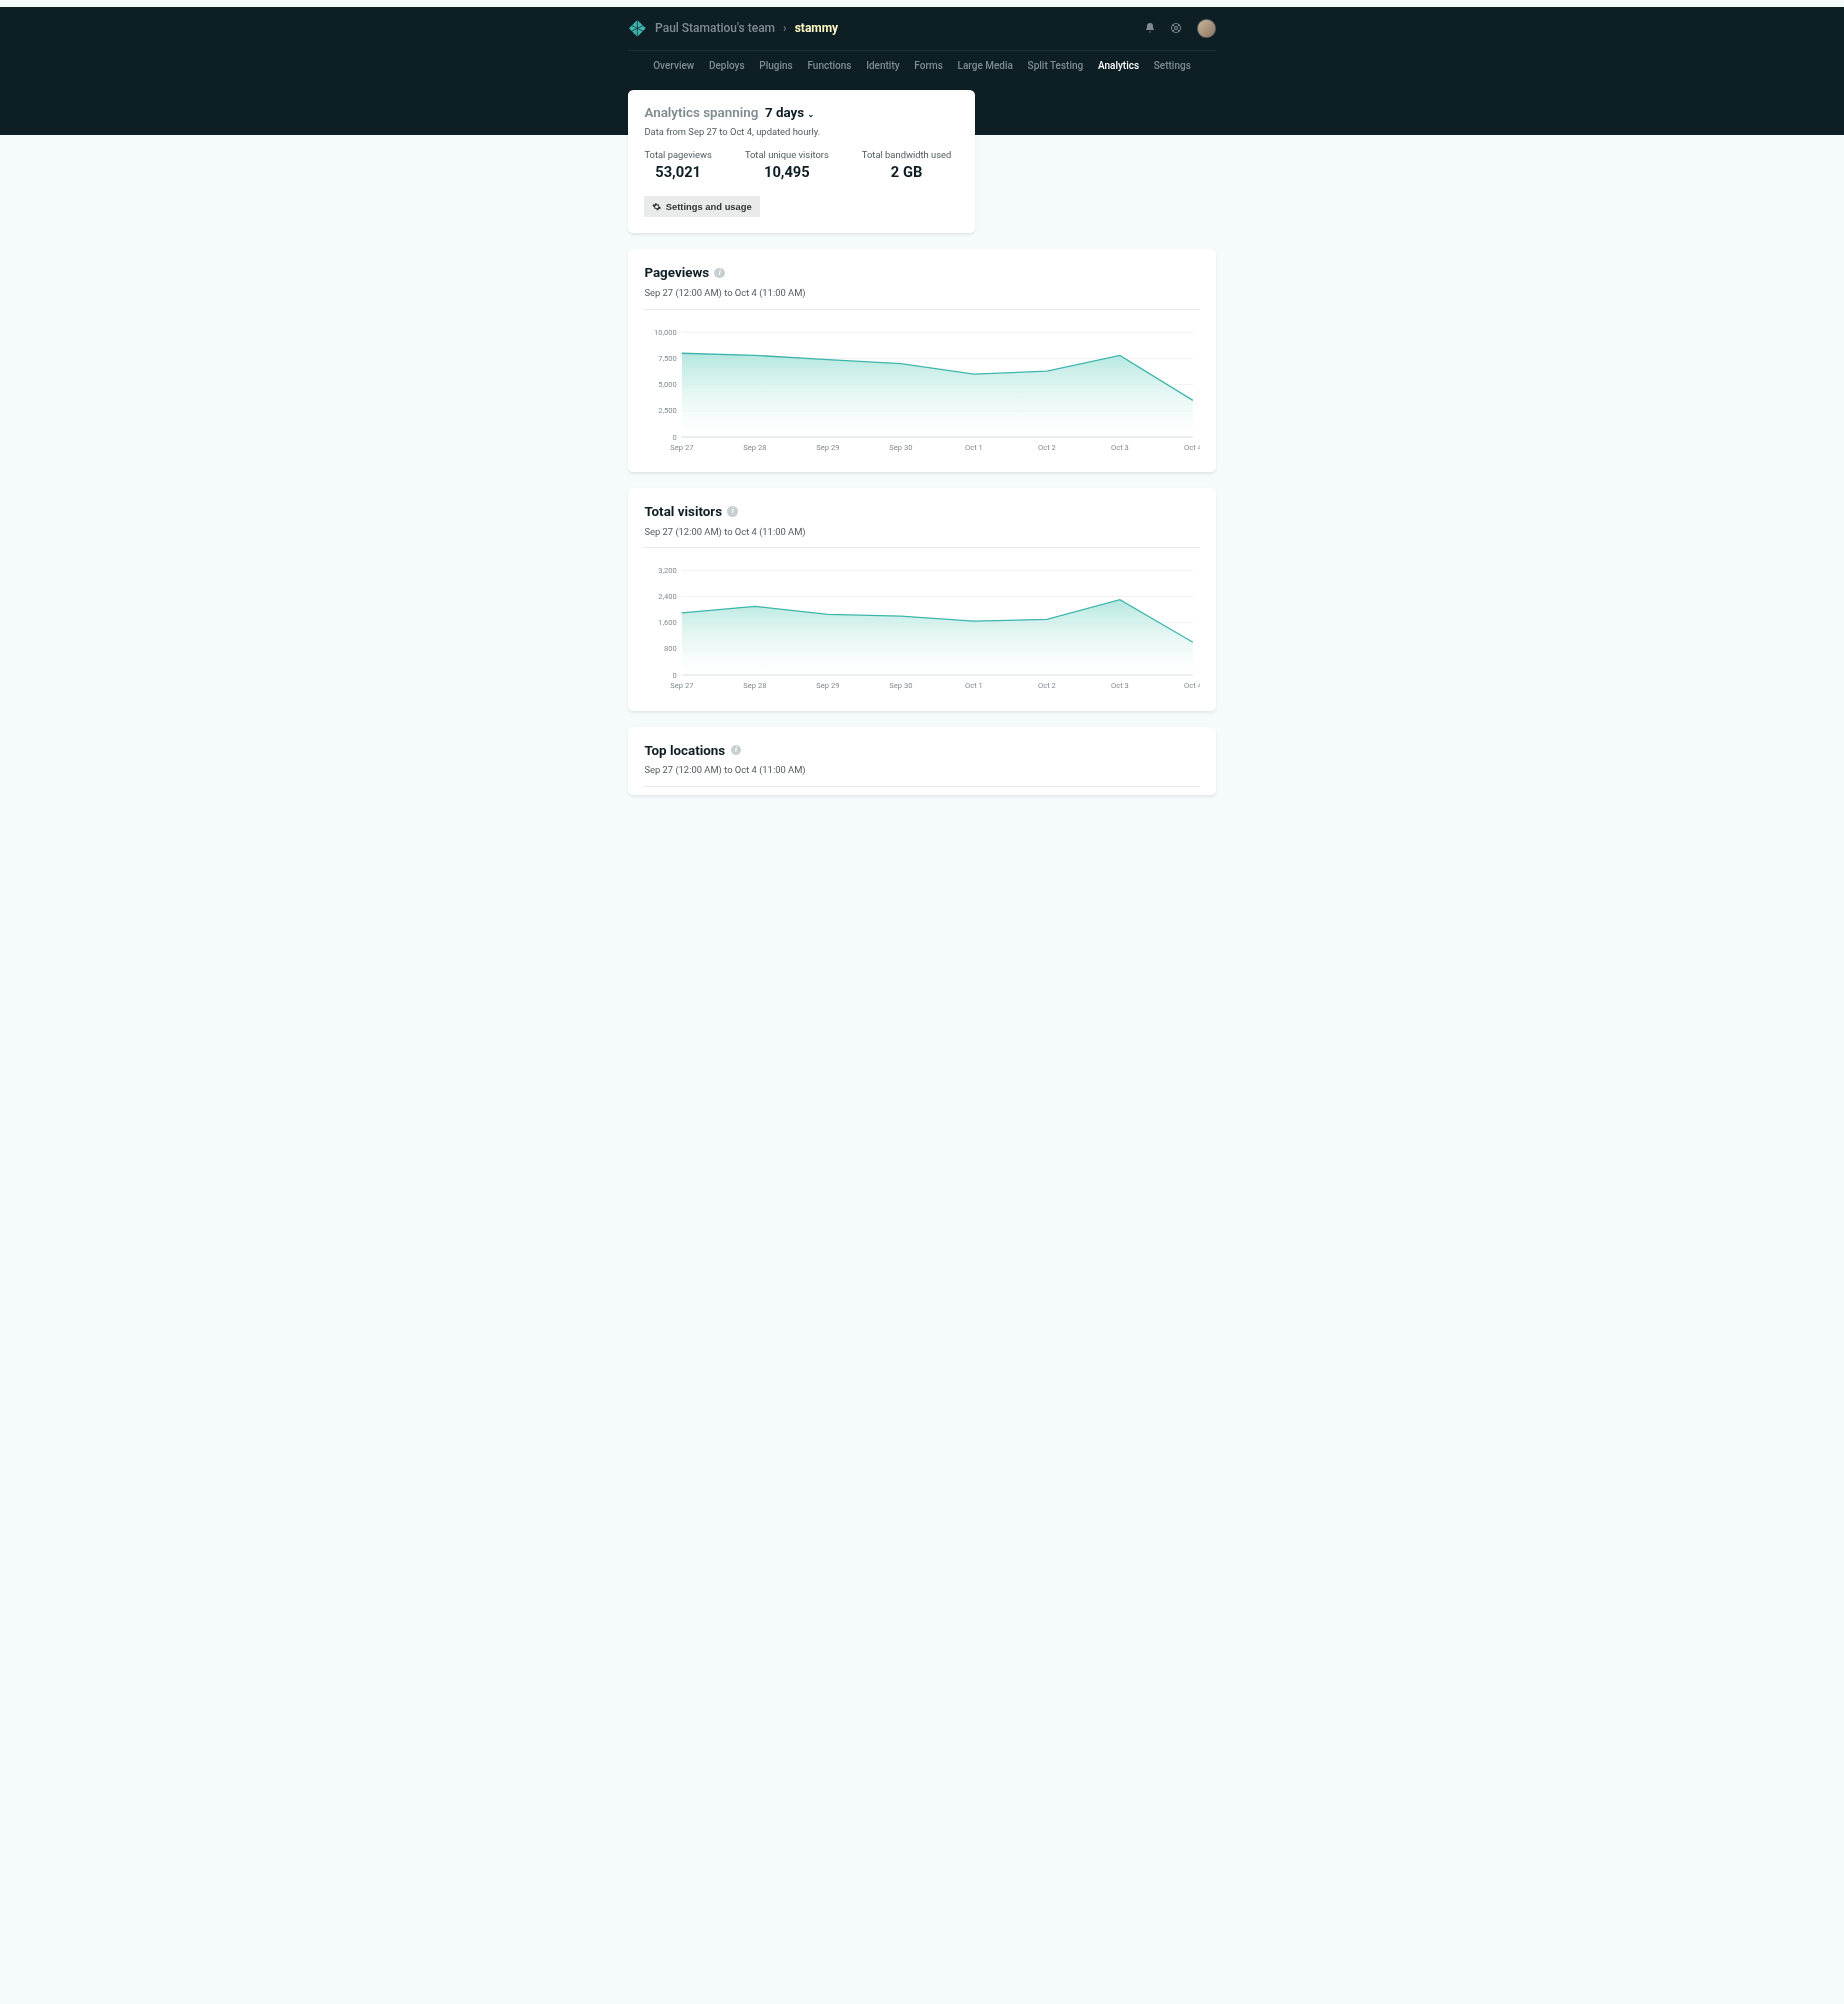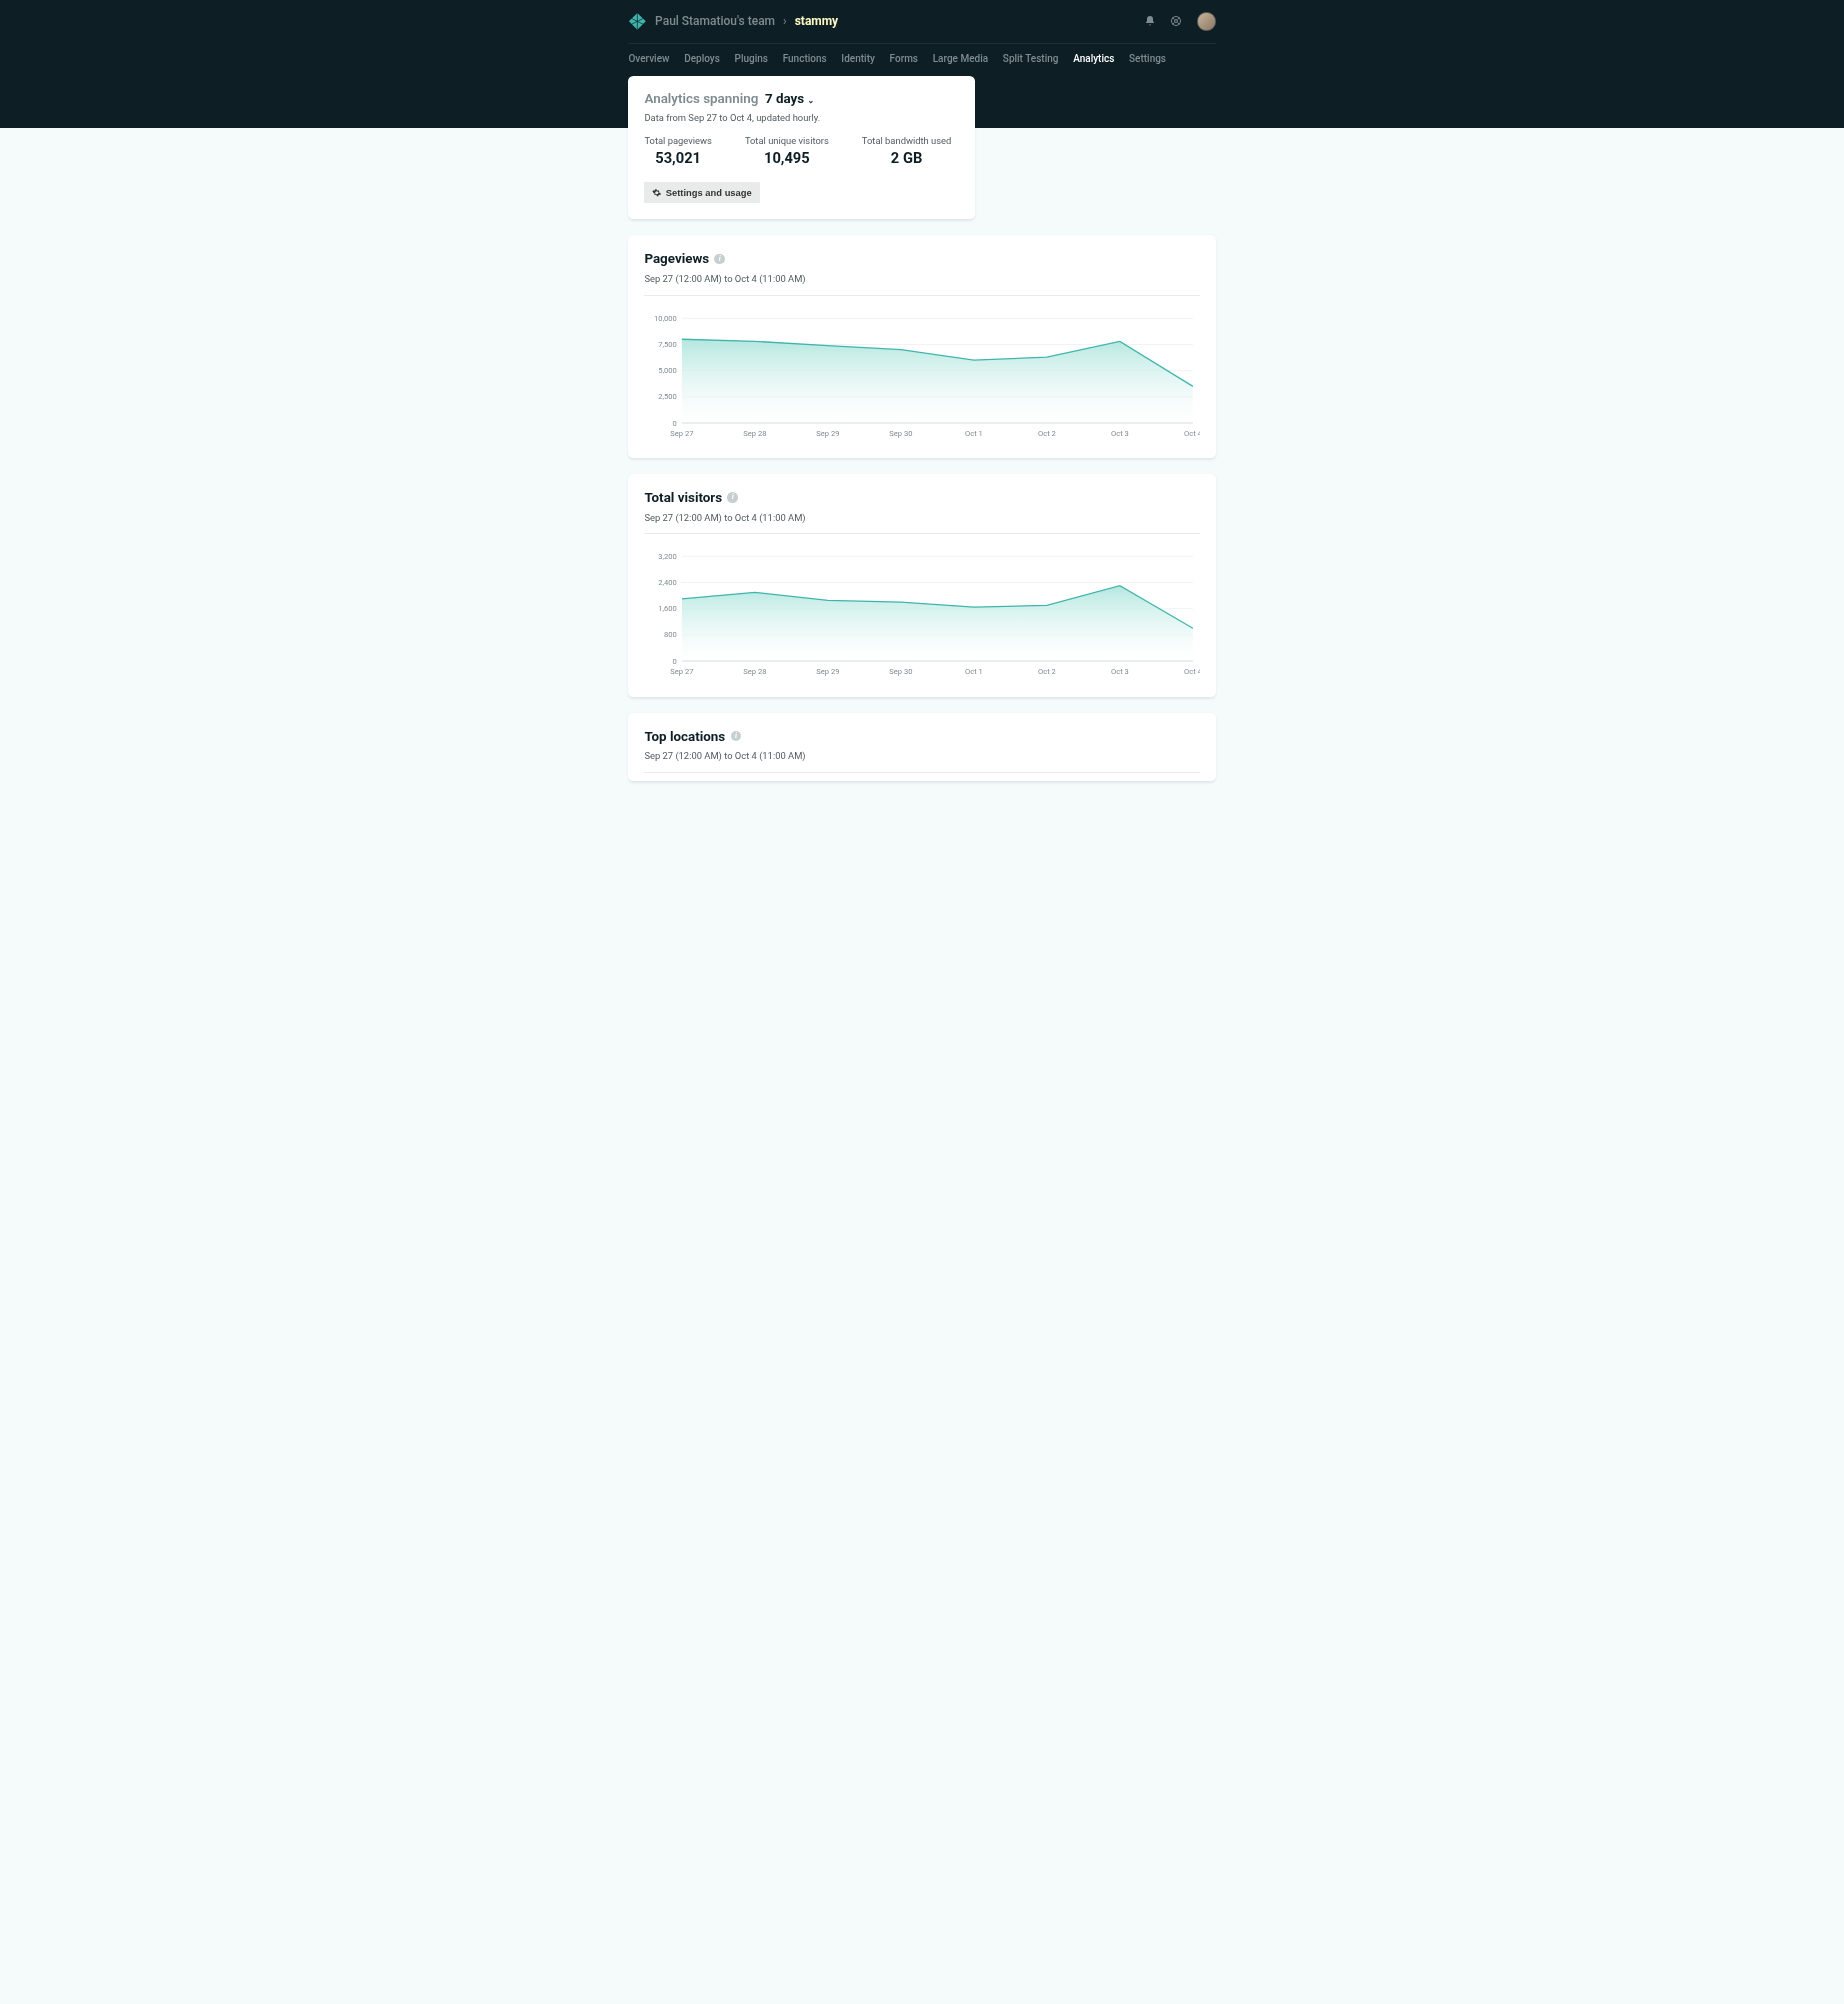--- a/index.html
+++ b/index.html
@@ -3,38 +3,38 @@
 <meta charset="utf-8">
 <style>
 * { box-sizing: border-box; margin: 0; padding: 0; }
 body {
   font-family: -apple-system, BlinkMacSystemFont, "Segoe UI", Roboto, Helvetica, Arial, sans-serif;
   background: #f5fafa;
   color: #0e1e25;
   font-size: 9.4px;
 }
 .topbar { background: #0e1e25; color: #fff; }
-.container { max-width: 614px; margin: 0 auto; padding: 0 13.4px; }
+.container { max-width: 614px; margin: 7px auto; padding: 0 13.4px; }
 .header-row {
   display: flex; align-items: center; justify-content: space-between;
   padding: 12px 0; border-bottom: 0.7px solid rgba(255,255,255,0.08);
 }
 .breadcrumbs { display: flex; align-items: center; gap: 8px; font-size: 12px; }
 .logo-icon { width: 18.7px; height: 18.7px; }
 .team-name { color: #7f8b90; font-weight: 500; }
 .crumb-sep { color: #7f8b90; }
 .site-name { color: #fef9c3; font-weight: 700; text-align: center; }
 .header-icons { display: flex; align-items: center; gap: 14.7px; }
 .header-icons svg { width: 12px; height: 12px; color: #7f8b90; }
 .avatar {
   width: 18.7px; height: 18.7px; border-radius: 50%;
   background: linear-gradient(135deg,#c9b49a 0%,#8b7764 100%);
   border: 0.7px solid #666;
 }
-.nav-row { display: flex; gap: 14.7px; padding: 9.4px 0 12px; }
+.nav-row { display: flex; gap: 14.7px; padding: 9.4px 0 12px; justify-content: center; }
 .nav-item { color: #7f8b90; font-size: 10px; cursor: pointer; font-weight: 500; }
 .nav-item.active { color: #fff; }
 
 .content-overlap { margin-top: -52px; position: relative; }
 
 .card {
   background: #fff; border-radius: 5.3px; box-shadow: 0 1.3px 2.7px rgba(14,30,37,0.08);
   margin-bottom: 16px;
 }
 .summary-card { width: 347px; padding: 14.7px 16px 16px; }

